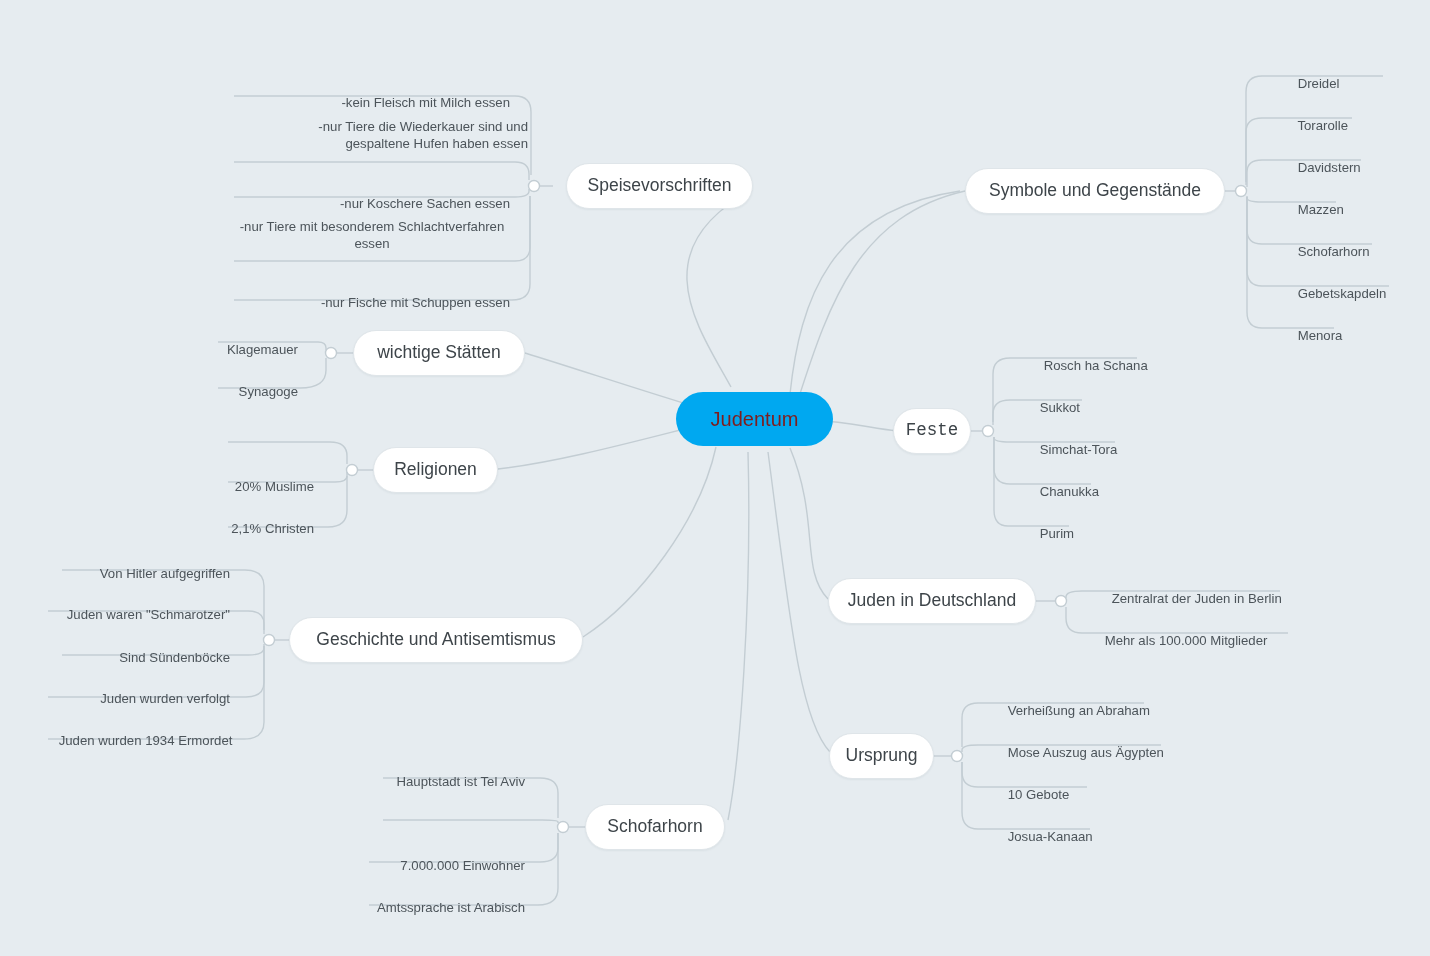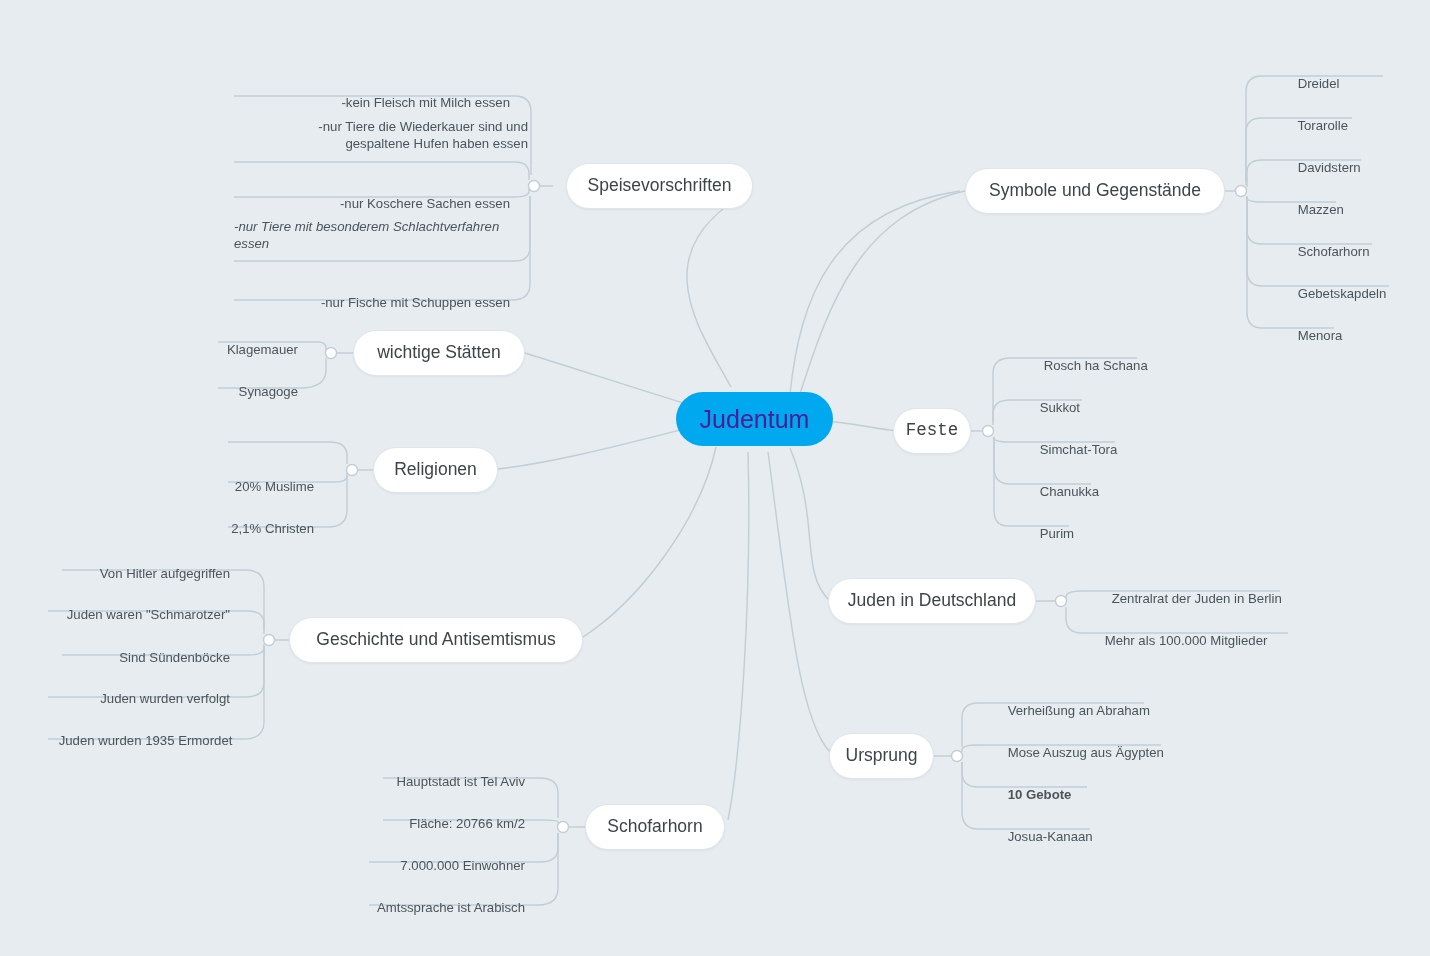--- a/index.html
+++ b/index.html
@@ -34,22 +34,22 @@
     display: flex;
     align-items: center;
     justify-content: center;
     white-space: nowrap;
     box-shadow: 0 1px 2px rgba(60,80,95,0.07);
     z-index: 3;
   }
   .node.root {
     background: #00a8f0;
     border: none;
-    color: #4c1d95;
-    font-size: 25px;
+    color: #7f1d1d;
+    font-size: 20px;
     box-shadow: none;
   }
   .leaf {
     position: absolute;
     color: #4c545a;
     font-size: 13.2px;
     line-height: 17px;
     white-space: pre;
     z-index: 3;
   }
@@ -190,21 +190,21 @@
 
   <div class="leaf left" style="left:234px; top:77px; width:276px;">
     <span>-kein Fleisch mit Milch essen</span>
   </div>
   <div class="leaf left wrap" style="left:252px; top:118px; width:276px;">
     <span>-nur Tiere die Wiederkauer sind und gespaltene Hufen haben essen</span>
   </div>
   <div class="leaf left" style="left:234px; top:178px; width:276px;">
     <span>-nur Koschere Sachen essen</span>
   </div>
-  <div class="leaf left wrap" style="left:234px; top:218px; width:276px; text-align:left;font-style:italic;">
+  <div class="leaf left wrap" style="left:234px; top:218px; width:276px; text-align:center;">
     <span>-nur Tiere mit besonderem Schlachtverfahren essen</span>
   </div>
   <div class="leaf left" style="left:234px; top:277px; width:276px;">
     <span>-nur Fische mit Schuppen essen</span>
   </div>
 
   <div class="leaf left" style="left:118px; top:324px; width:180px;">
     <span>Klagemauer</span>
   </div>
   <div class="leaf left" style="left:118px; top:366px; width:180px;">
@@ -224,29 +224,26 @@
   <div class="leaf left" style="left:48px; top:589px; width:182px;">
     <span>Juden waren "Schmarotzer"</span>
   </div>
   <div class="leaf left" style="left:48px; top:632px; width:182px;">
     <span>Sind Sündenböcke</span>
   </div>
   <div class="leaf left" style="left:48px; top:673px; width:182px;">
     <span>Juden wurden verfolgt</span>
   </div>
   <div class="leaf left" style="left:44px; top:715px; width:186px;">
-    <span>Juden wurden 1935 Ermordet</span>
+    <span>Juden wurden 1934 Ermordet</span>
   </div>
 
   <div class="leaf left" style="left:355px; top:756px; width:170px;">
     <span>Hauptstadt ist Tel Aviv</span>
   </div>
-  <div class="leaf left" style="left:355px; top:798px; width:170px;">
-    <span>Fläche: 20766 km/2</span>
-  </div>
   <div class="leaf left" style="left:341px; top:840px; width:184px;">
     <span>7.000.000 Einwohner</span>
   </div>
   <div class="leaf left" style="left:341px; top:882px; width:184px;">
     <span>Amtssprache ist Arabisch</span>
   </div>
 
   <div class="leaf right" style="left:1283px; top:58px;">
     <span>Dreidel</span>
   </div>
@@ -291,20 +288,20 @@
   <div class="leaf right" style="left:1090px; top:615px;">
     <span>Mehr als 100.000 Mitglieder</span>
   </div>
 
   <div class="leaf right" style="left:993px; top:685px;">
     <span>Verheißung an Abraham</span>
   </div>
   <div class="leaf right" style="left:993px; top:727px;">
     <span>Mose Auszug aus Ägypten</span>
   </div>
-  <div class="leaf right" style="left:993px; top:769px;font-weight:bold;">
+  <div class="leaf right" style="left:993px; top:769px;">
     <span>10 Gebote</span>
   </div>
   <div class="leaf right" style="left:993px; top:811px;">
     <span>Josua-Kanaan</span>
   </div>
 
 </div>
 
 </body></html>

